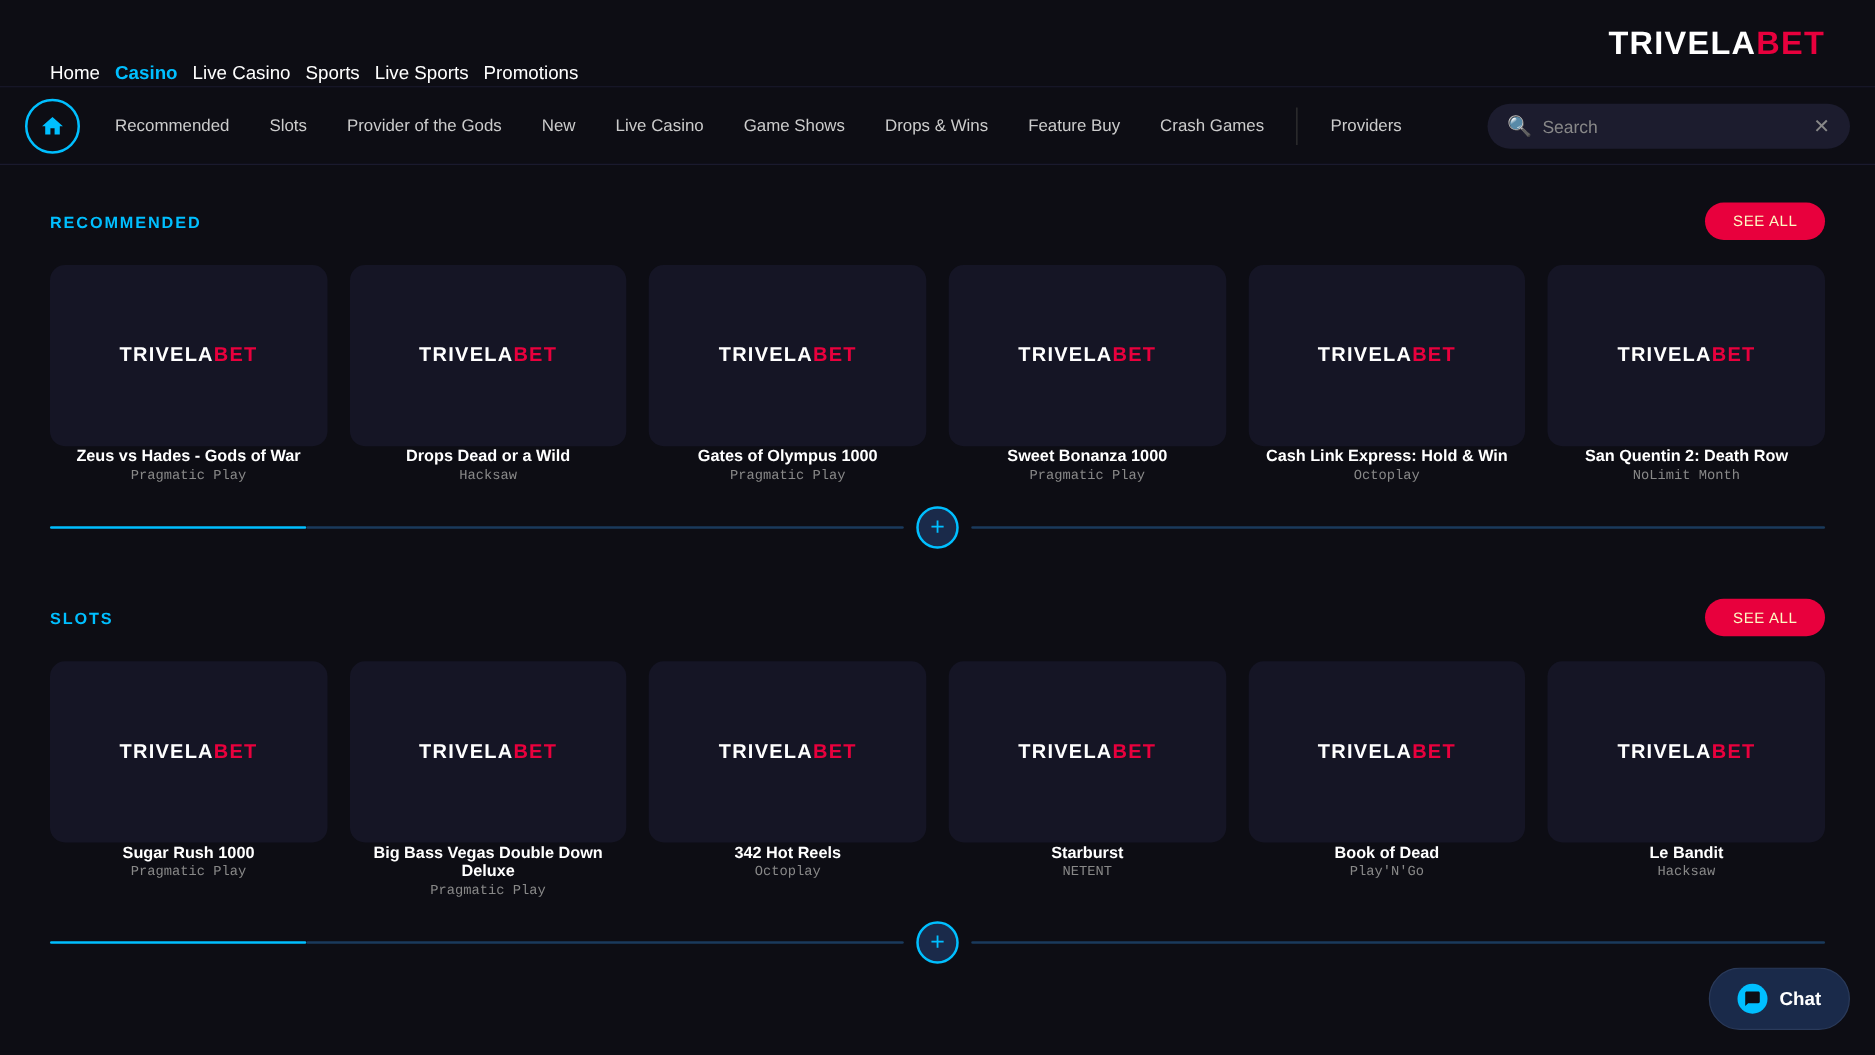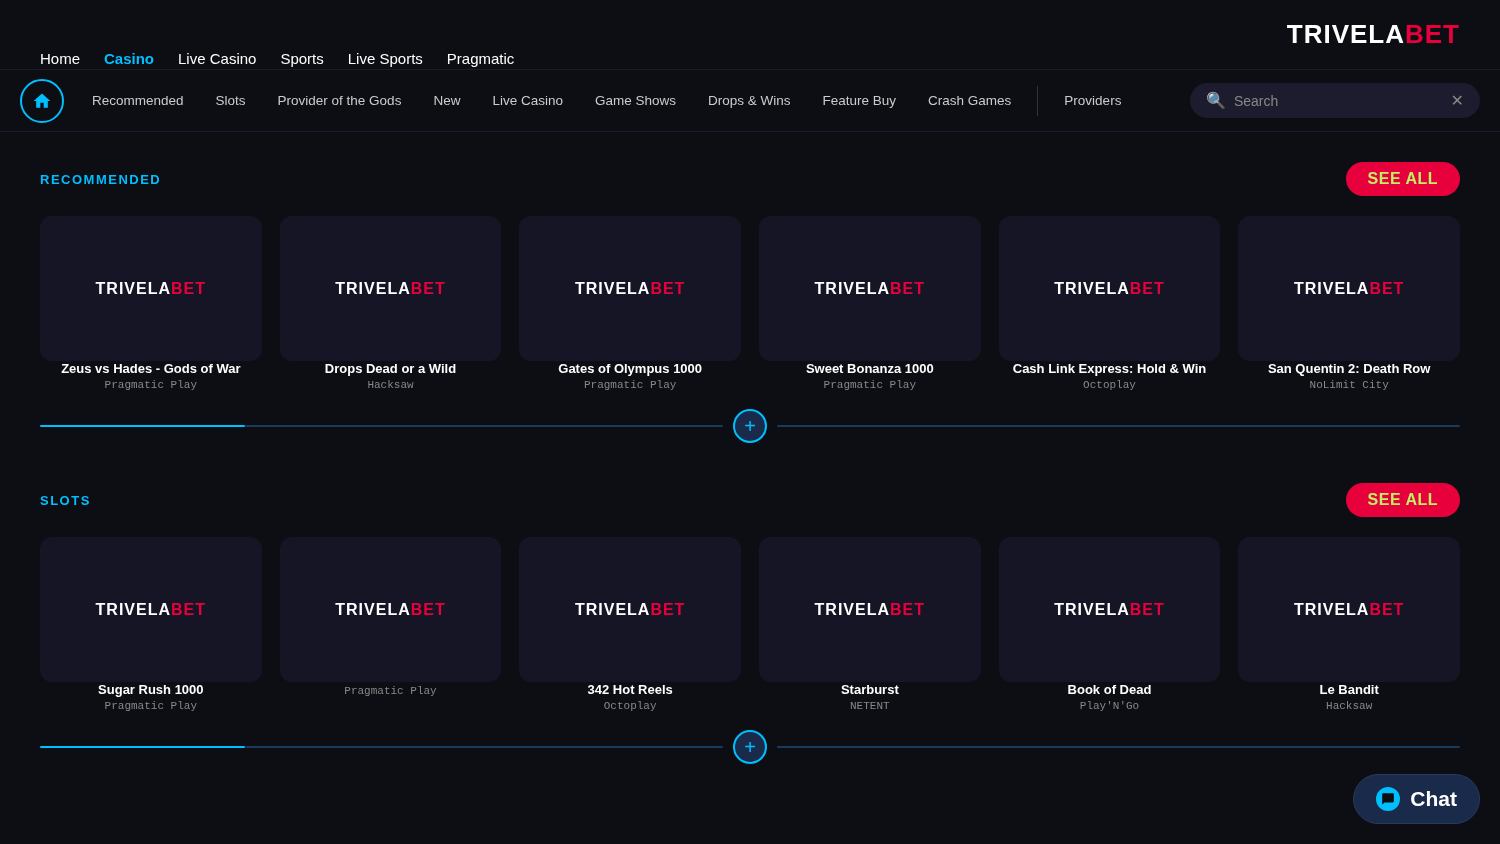--- a/index.html
+++ b/index.html
@@ -17,21 +17,21 @@
       align-items: center;
       justify-content: space-between;
       padding: 0 40px;
       height: 70px;
       background: #0d0d14;
       border-bottom: 1px solid #1a1a2e;
     }
     .header-nav {
       display: flex;
       align-items: center;
-      gap: 24px;
+      gap: 12px;
       margin-top: 48px;
     }
     .header-nav a {
       text-decoration: none;
       color: #fff;
       font-size: 15px;
       font-weight: 500;
     }
     .header-nav a.active {
       color: #00bfff;
@@ -156,25 +156,25 @@
     }
     .section-title {
       font-size: 13px;
       font-weight: 800;
       letter-spacing: 1.5px;
       color: #00bfff;
     }
     .btn-see-all {
       background: #e8003d;
       border: none;
-      color: #bef264;
+      color: #fef9c3;
       padding: 8px 22px;
       border-radius: 20px;
-      font-size: 16px;
-      font-weight: 700;
+      font-size: 12px;
+      font-weight: 400;
       cursor: pointer;
       letter-spacing: 0.5px;
     }
 
     
     .game-grid {
       display: grid;
       grid-template-columns: repeat(6, 1fr);
       gap: 18px;
     }
@@ -255,21 +255,21 @@
       right: 20px;
       background: #1a2a4a;
       border: 1px solid #2a3a5a;
       border-radius: 30px;
       padding: 12px 22px;
       display: flex;
       align-items: center;
       gap: 10px;
       cursor: pointer;
       color: #fff;
-      font-size: 21px;
+      font-size: 15px;
       font-weight: 600;
     }
     .chat-icon {
       width: 24px;
       height: 24px;
       background: #00bfff;
       border-radius: 50%;
       display: flex;
       align-items: center;
       justify-content: center;
@@ -278,21 +278,21 @@
 </head>
 <body>
 
 <header class="header">
   <nav class="header-nav">
     <a href="#">Home</a>
     <a href="#" class="active">Casino</a>
     <a href="#">Live Casino</a>
     <a href="#">Sports</a>
     <a href="#">Live Sports</a>
-    <a href="#">Pragmatic</a>
+    <a href="#">Promotions</a>
   </nav>
   <div class="logo">
     <span class="logo-trivela">TRIVELA</span><span class="logo-bet">BET</span>
   </div>
 </header>
 
 <nav class="category-nav">
   <div class="home-icon-btn">
     <svg viewBox="0 0 24 24">
       <path d="M10 20v-6h4v6h5v-8h3L12 3 2 12h3v8z"></path>
@@ -363,21 +363,21 @@
         </div>
         <div class="game-name">Cash Link Express: Hold &amp; Win</div>
         <div class="game-provider">Octoplay</div>
       </div>
 
       <div class="game-card">
         <div class="game-thumb">
           <div class="game-logo"><span class="trivela">TRIVELA</span><span class="bet">BET</span></div>
         </div>
         <div class="game-name">San Quentin 2: Death Row</div>
-        <div class="game-provider">NoLimit City</div>
+        <div class="game-provider">NoLimit Month</div>
       </div>
 
     </div>
     <div class="scroll-indicator">
       <div class="scroll-line scroll-line-active"></div>
       <div class="scroll-line" style="flex:0.7;"></div>
       <div class="scroll-plus">+</div>
       <div class="scroll-line" style="flex:1;"></div>
     </div>
   </section>
@@ -394,20 +394,21 @@
           <div class="game-logo"><span class="trivela">TRIVELA</span><span class="bet">BET</span></div>
         </div>
         <div class="game-name">Sugar Rush 1000</div>
         <div class="game-provider">Pragmatic Play</div>
       </div>
 
       <div class="game-card">
         <div class="game-thumb">
           <div class="game-logo"><span class="trivela">TRIVELA</span><span class="bet">BET</span></div>
         </div>
+        <div class="game-name">Big Bass Vegas Double Down Deluxe</div>
         <div class="game-provider">Pragmatic Play</div>
       </div>
 
       <div class="game-card">
         <div class="game-thumb">
           <div class="game-logo"><span class="trivela">TRIVELA</span><span class="bet">BET</span></div>
         </div>
         <div class="game-name">342 Hot Reels</div>
         <div class="game-provider">Octoplay</div>
       </div>

